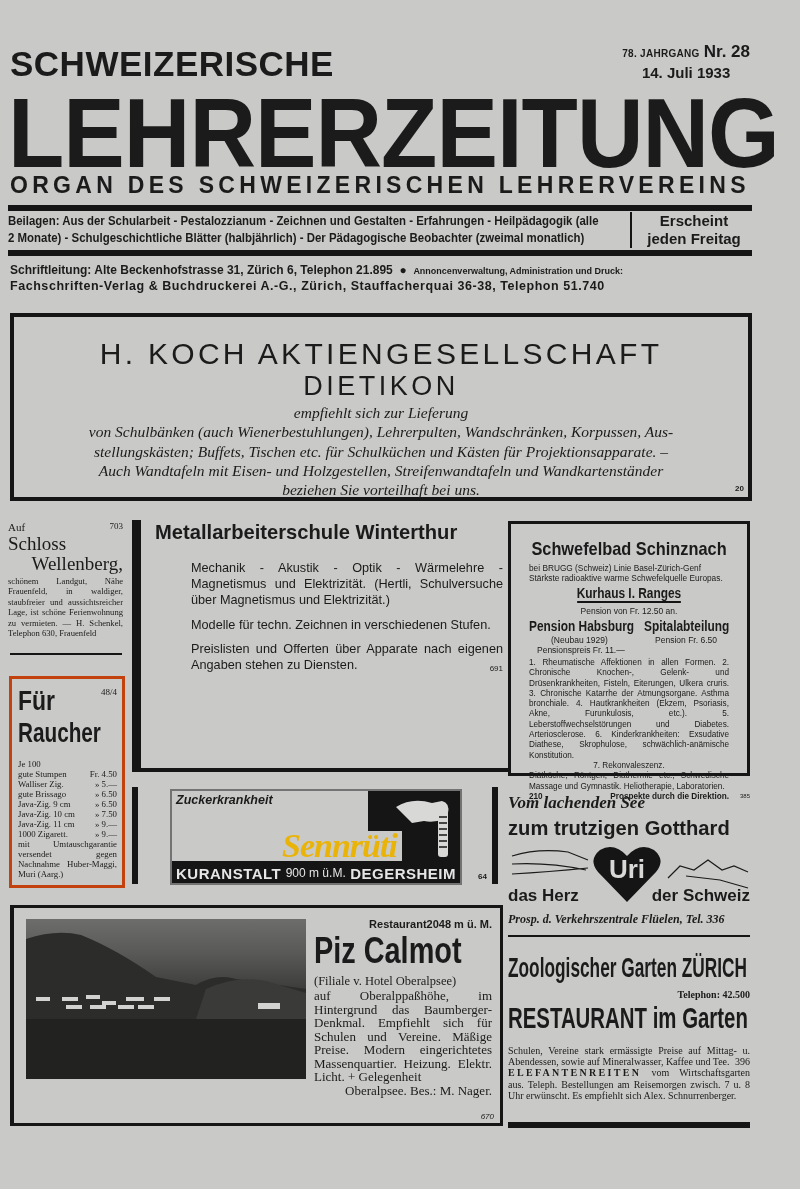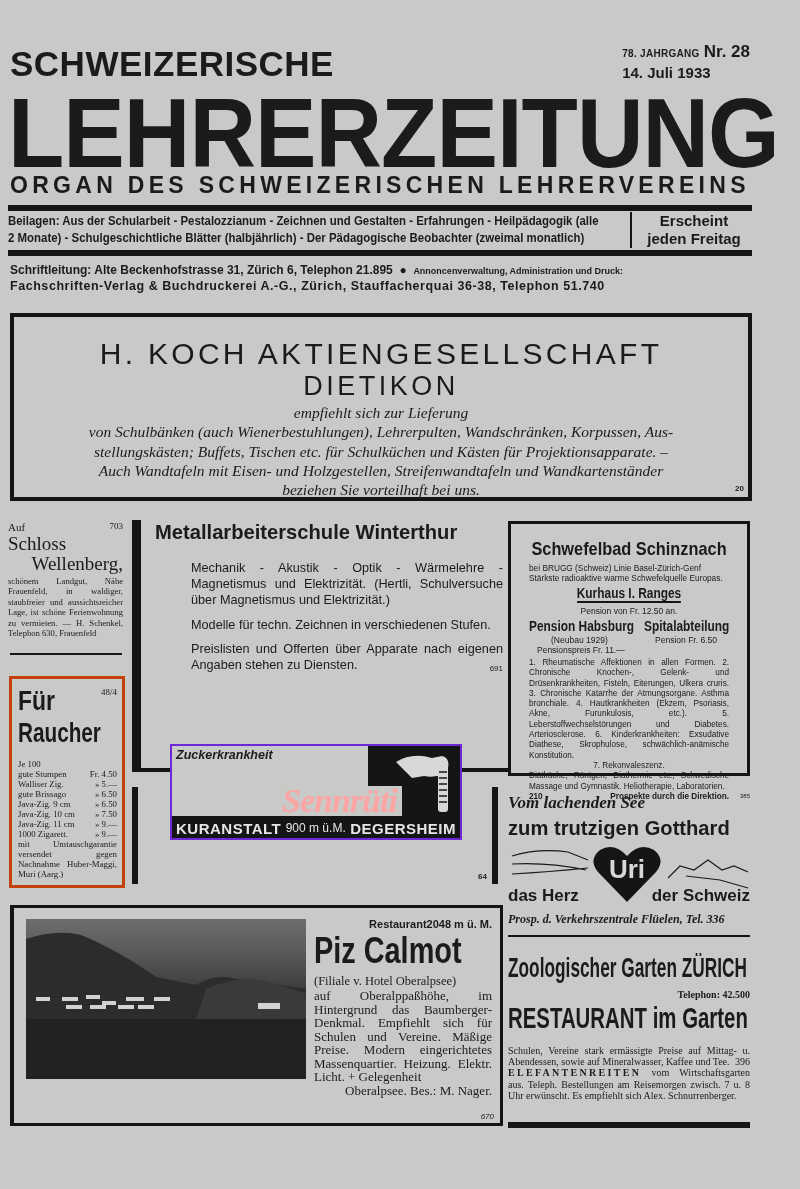--- a/index.html
+++ b/index.html
@@ -9,21 +9,21 @@
     color: #1b1b1b;
     font-family: "Liberation Sans", sans-serif;
     position: relative;
   }
   .abs { position: absolute; }
 
   
   .mast-top { left: 10px; top: 44px; font-size: 35px; font-weight: 900; letter-spacing: 0.5px; }
   .mast-main { left: 8px; top: 84px; font-size: 98px; font-weight: 900; line-height: 1; letter-spacing: -1px; transform: scaleX(0.94); transform-origin: left top; }
   .mast-sub { left: 10px; top: 172px; font-size: 23px; font-weight: 900; letter-spacing: 4.3px; }
-  .issue { right: 50px; top: 42px; text-align: left; font-weight: 700; }
+  .issue { right: 50px; top: 42px; text-align: center; font-weight: 700; }
   .issue .yr { font-size: 10px; letter-spacing: 0.3px; }
   .issue .nr { font-size: 17px; font-weight: 900; margin-left: 4px; }
   .issue .date { font-size: 15px; font-weight: 900; margin-top: 2px; }
 
   .bar { background: #151515; }
   .beilagen { left: 8px; top: 213px; width: 620px; font-size: 12.3px; font-weight: 700; line-height: 16.5px; transform: scaleX(0.93); transform-origin: left top; white-space: nowrap; }
   .erscheint { left: 634px; top: 212px; width: 120px; text-align: center; font-size: 15px; font-weight: 900; line-height: 18px; }
   .vline { background: #151515; }
 
   .schrift { left: 10px; top: 263px; font-size: 12px; font-weight: 700; white-space: nowrap; }
@@ -69,26 +69,26 @@
   .schinz .pv { position:absolute; left:0; right:0; top: 82px; text-align:center; font-size: 8.5px; }
   .schinz .ph { position:absolute; left: 18px; top: 94px; font-size: 14px; font-weight: 900; transform: scaleX(0.85); transform-origin:left top; white-space:nowrap;}
   .schinz .sp { position:absolute; right: 18px; top: 94px; font-size: 14px; font-weight: 900; transform: scaleX(0.85); transform-origin:right top; white-space:nowrap;}
   .schinz .nb { position:absolute; left: 40px; top: 111px; font-size: 8.5px; }
   .schinz .pf { position:absolute; right: 30px; top: 111px; font-size: 8.5px; }
   .schinz .pp { position:absolute; left: 26px; top: 121px; font-size: 8.5px; }
   .schinz .body { position:absolute; left: 18px; right: 18px; top: 134px; font-size: 8.2px; line-height: 10.3px; text-align: justify; }
   .schinz .foot { display:flex; justify-content: space-between; font-weight: 700; }
 
   
-  .zucker { left: 170px; top: 744px; width: 288px; height: 92px; border: 2px solid #6d28d9; background: #151515; overflow: hidden; }
+  .zucker { left: 170px; top: 789px; width: 288px; height: 92px; border: 2px solid #737373; background: #151515; overflow: hidden; }
   .zucker .white { position:absolute; left: 0; top: 0; width: 196px; height: 70px; background: #c9c9c7; }
   .zucker .white2 { position:absolute; left: 110px; top: 40px; width: 120px; height: 30px; background: #c9c9c7; }
   .zucker .t { position:absolute; left: 4px; top: 2px; font-size: 12.5px; font-weight: 900; font-style: italic; }
   .zucker .b { position:absolute; left: 4px; top: 19px; font-size: 9.3px; line-height: 11px; }
-  .zucker .logo { position:absolute; left: 110px; top: 36px; font-family: "Liberation Serif", serif; font-size: 34px; font-weight: 900; font-style: italic; color: #fca5a5; letter-spacing: -1px; }
+  .zucker .logo { position:absolute; left: 110px; top: 36px; font-family: "Liberation Serif", serif; font-size: 34px; font-weight: 900; font-style: italic; color: #eab308; letter-spacing: -1px; }
   .zucker .kur { position:absolute; left: 0; right: 0; bottom: 0; height: 20px; color: #e6e6e6; font-size: 15px; font-weight: 900; letter-spacing: 0.5px; display:flex; justify-content: space-between; padding: 0 4px; box-sizing: border-box; align-items:center;}
   .zucker .alt { font-size: 12px; font-weight: 400; letter-spacing: 0; }
   .zucker .hand { position:absolute; right: 4px; top: 2px; width: 62px; height: 66px; }
   .num64 { left: 478px; top: 872px; font-size: 8px; font-weight: 700; }
 
   
   .uri { left: 508px; top: 790px; width: 242px; height: 112px; }
   .uri .t1 { position:absolute; left: 0; top: 3px; font-family: "Liberation Serif", serif; font-style: italic; font-weight: 700; font-size: 17px; }
   .uri .n { position:absolute; right: 0; top: 3px; font-size: 6px; }
   .uri .t2 { position:absolute; left: 0; top: 26px; font-size: 21px; font-weight: 900; transform: scaleX(0.96); transform-origin:left top; white-space:nowrap; }

